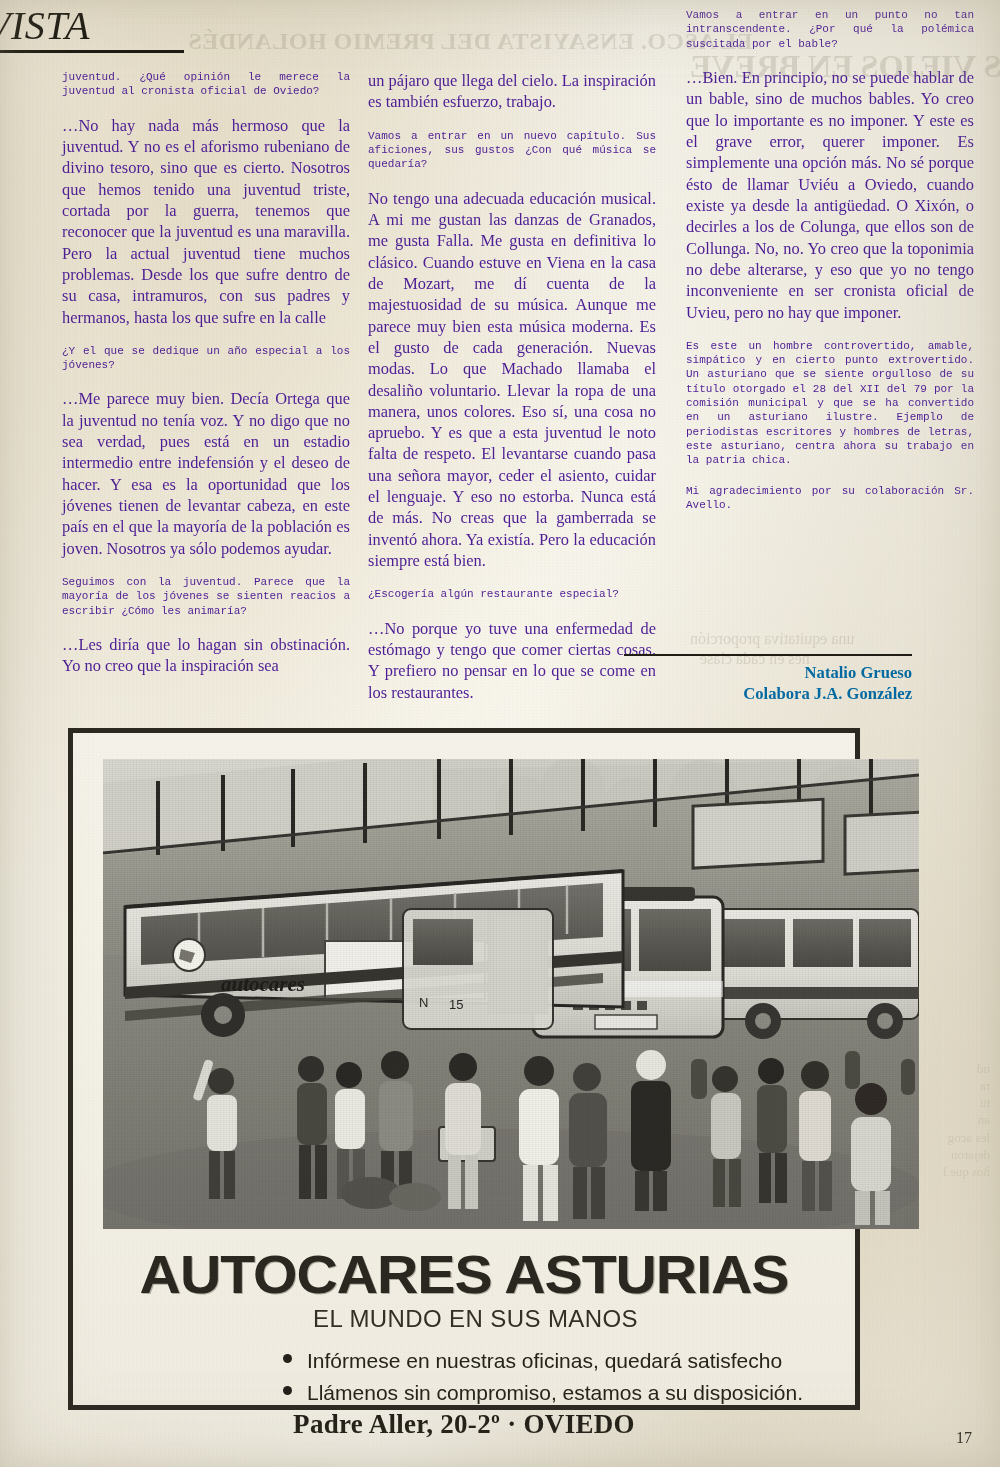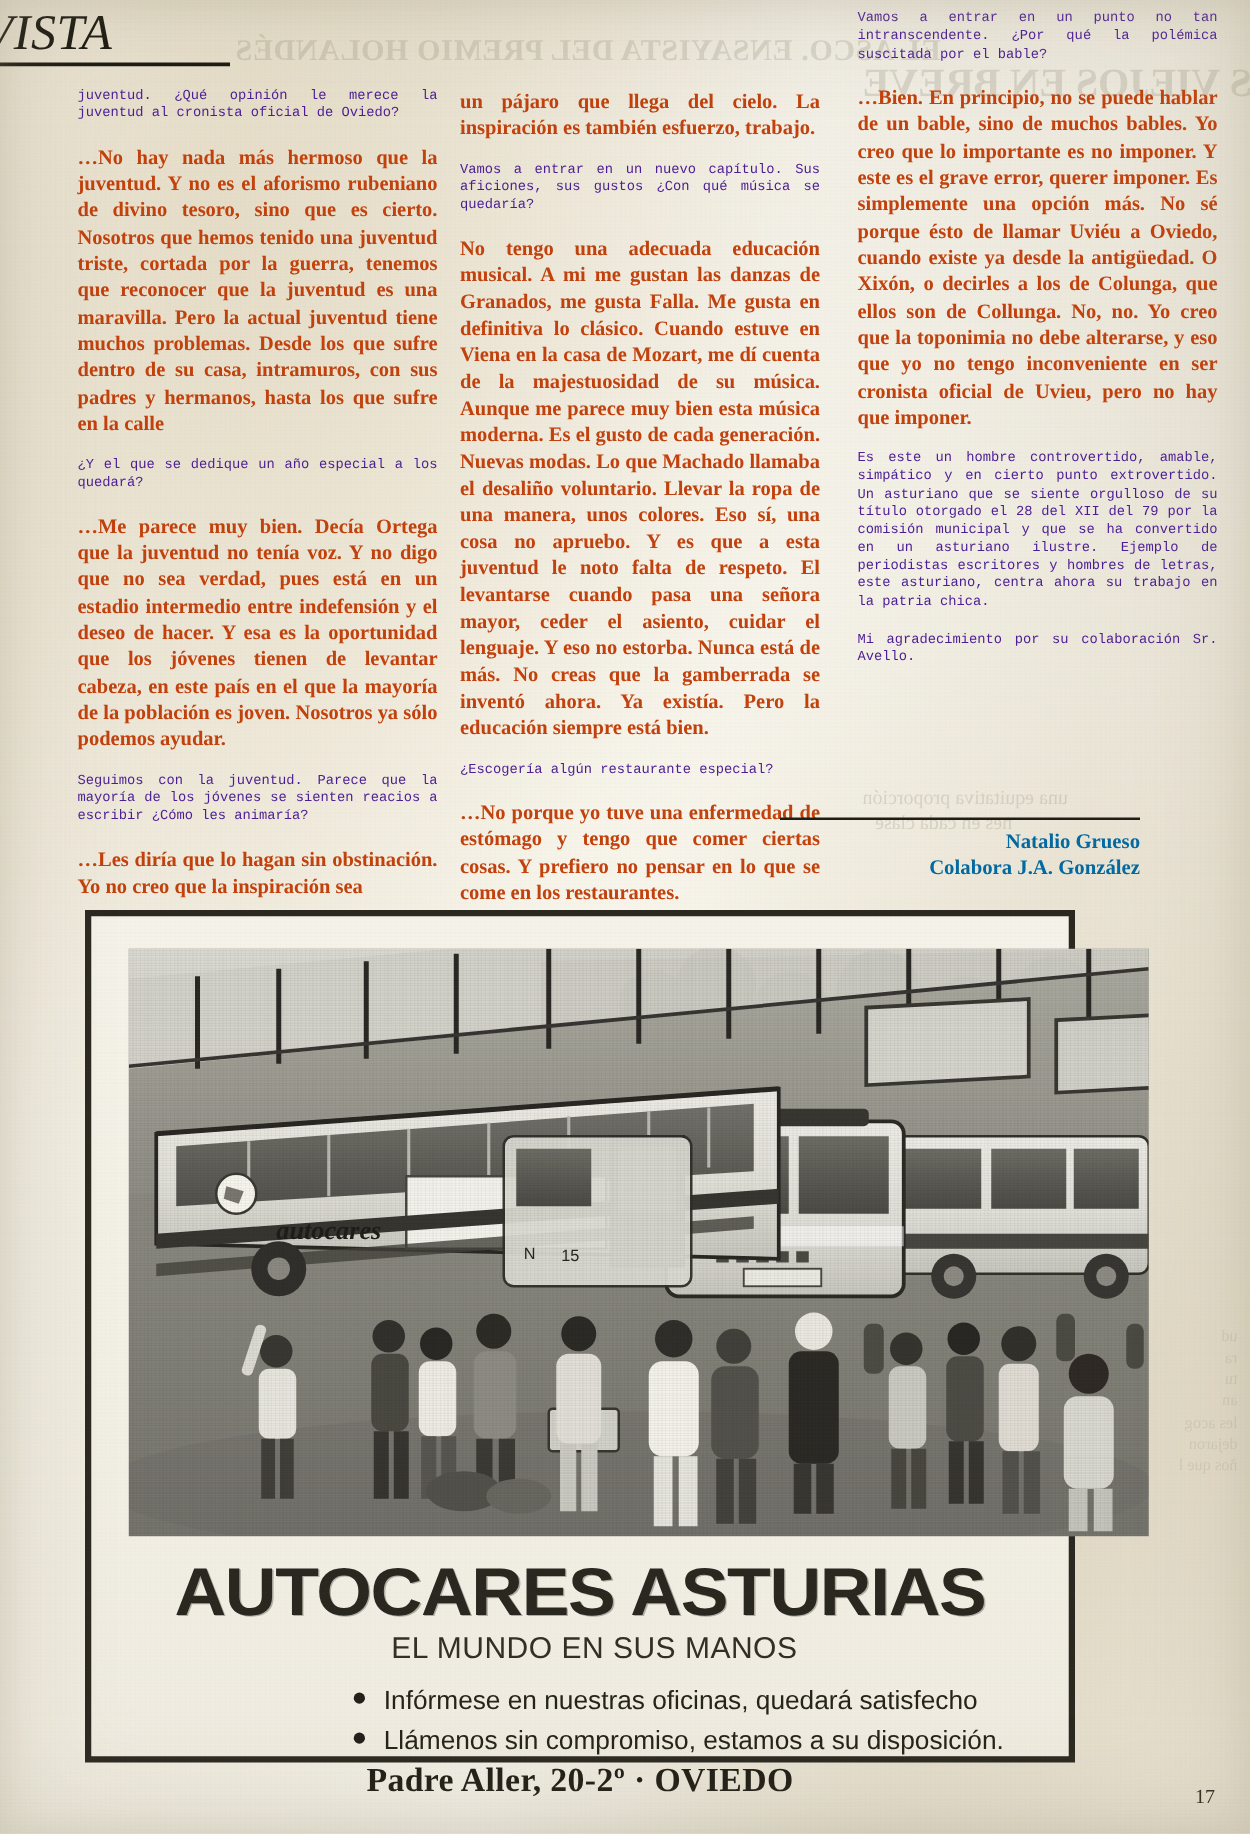--- a/index.html
+++ b/index.html
@@ -70,22 +70,22 @@
     font-size:11px;line-height:1.30;
     text-align:justify;
     color:#4c1d95;
     font-family:Liberation Mono, monospace;
     -webkit-font-smoothing:none;
   }
   p.a{  
     margin:0 0 16px 0;
     font-size:16.4px;line-height:1.30;
     text-align:justify;
-    font-weight:bold;
-    color:#c2410c;
+    font-weight:normal;
+    color:#4c1d95;
     font-family:"Liberation Serif", serif;
   }
   p.last{margin-bottom:0;}
   .byline-rule{
     position:absolute;left:624px;top:654px;width:288px;height:2px;background:#201d14;
   }
   .byline{
     position:absolute;left:624px;top:662px;width:288px;
     text-align:right;font-weight:bold;font-size:16.6px;line-height:1.28;
     color:#0369a1;font-family:"Liberation Serif", serif;
@@ -170,21 +170,21 @@
   ud<br>ra<br>tu<br>an<br>les acog<br>dejaron<br>ños que l
 </div>
 
 <div class="masthead">VISTA</div>
 <div class="masthead-rule"></div>
 
 <div class="cols">
   <div class="col c1">
     <p class="q">juventud. ¿Qué opinión le merece la juventud al cronista oficial de Oviedo?</p>
     <p class="a">…No hay nada más hermoso que la juventud. Y no es el aforismo rubeniano de divino tesoro, sino que es cierto. Nosotros que hemos tenido una juventud triste, cortada por la guerra, tenemos que reconocer que la juventud es una maravilla. Pero la actual juventud tiene muchos problemas. Desde los que sufre dentro de su casa, intramuros, con sus padres y hermanos, hasta los que sufre en la calle</p>
-    <p class="q">¿Y el que se dedique un año especial a los quedará?</p>
+    <p class="q">¿Y el que se dedique un año especial a los jóvenes?</p>
     <p class="a">…Me parece muy bien. Decía Ortega que la juventud no tenía voz. Y no digo que no sea verdad, pues está en un estadio intermedio entre indefensión y el deseo de hacer. Y esa es la oportunidad que los jóvenes tienen de levantar cabeza, en este país en el que la mayoría de la población es joven. Nosotros ya sólo podemos ayudar.</p>
     <p class="q">Seguimos con la juventud. Parece que la mayoría de los jóvenes se sienten reacios a escribir ¿Cómo les animaría?</p>
     <p class="a last">…Les diría que lo hagan sin obstinación. Yo no creo que la inspiración sea</p>
   </div>
 
   <div class="col c2">
     <p class="a">un pájaro que llega del cielo. La inspiración es también esfuerzo, trabajo.</p>
     <p class="q">Vamos a entrar en un nuevo capítulo. Sus aficiones, sus gustos ¿Con qué música se quedaría?</p>
     <p class="a">No tengo una adecuada educación musical. A mi me gustan las danzas de Granados, me gusta Falla. Me gusta en definitiva lo clásico. Cuando estuve en Viena en la casa de Mozart, me dí cuenta de la majestuosidad de su música. Aunque me parece muy bien esta música moderna. Es el gusto de cada generación. Nuevas modas. Lo que Machado llamaba el desaliño voluntario. Llevar la ropa de una manera, unos colores. Eso sí, una cosa no apruebo. Y es que a esta juventud le noto falta de respeto. El levantarse cuando pasa una señora mayor, ceder el asiento, cuidar el lenguaje. Y eso no estorba. Nunca está de más. No creas que la gamberrada se inventó ahora. Ya existía. Pero la educación siempre está bien.</p>
     <p class="q">¿Escogería algún restaurante especial?</p>

